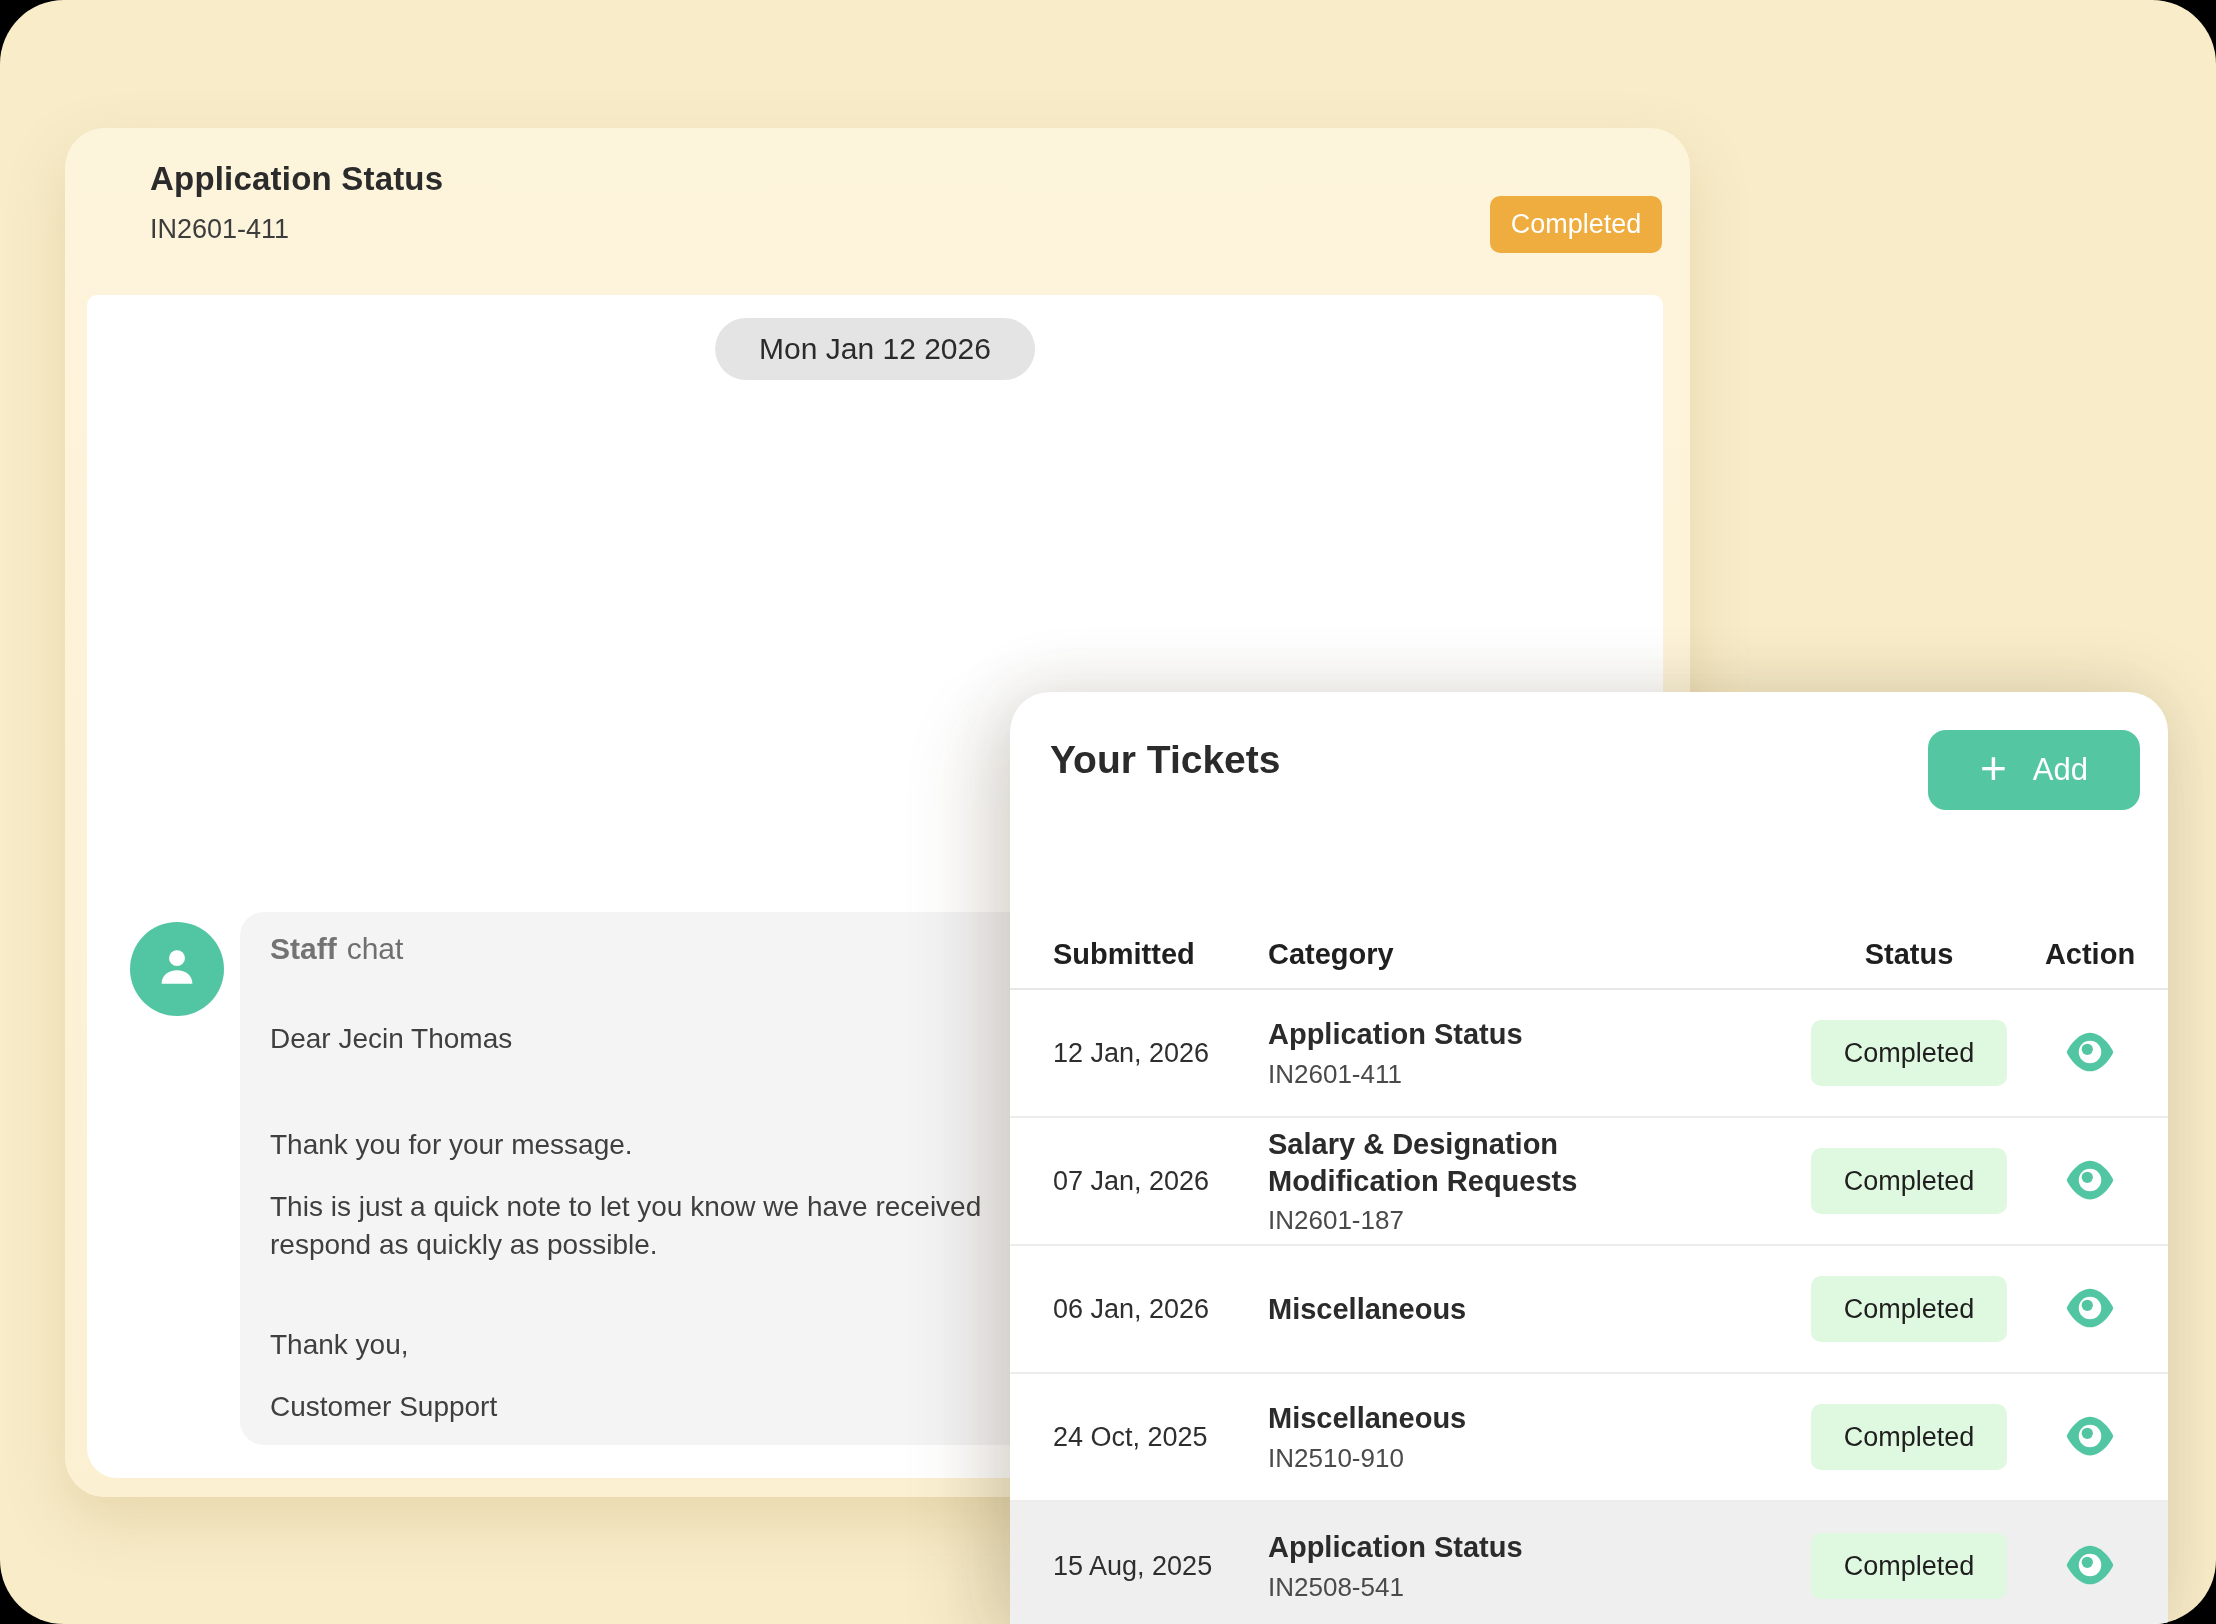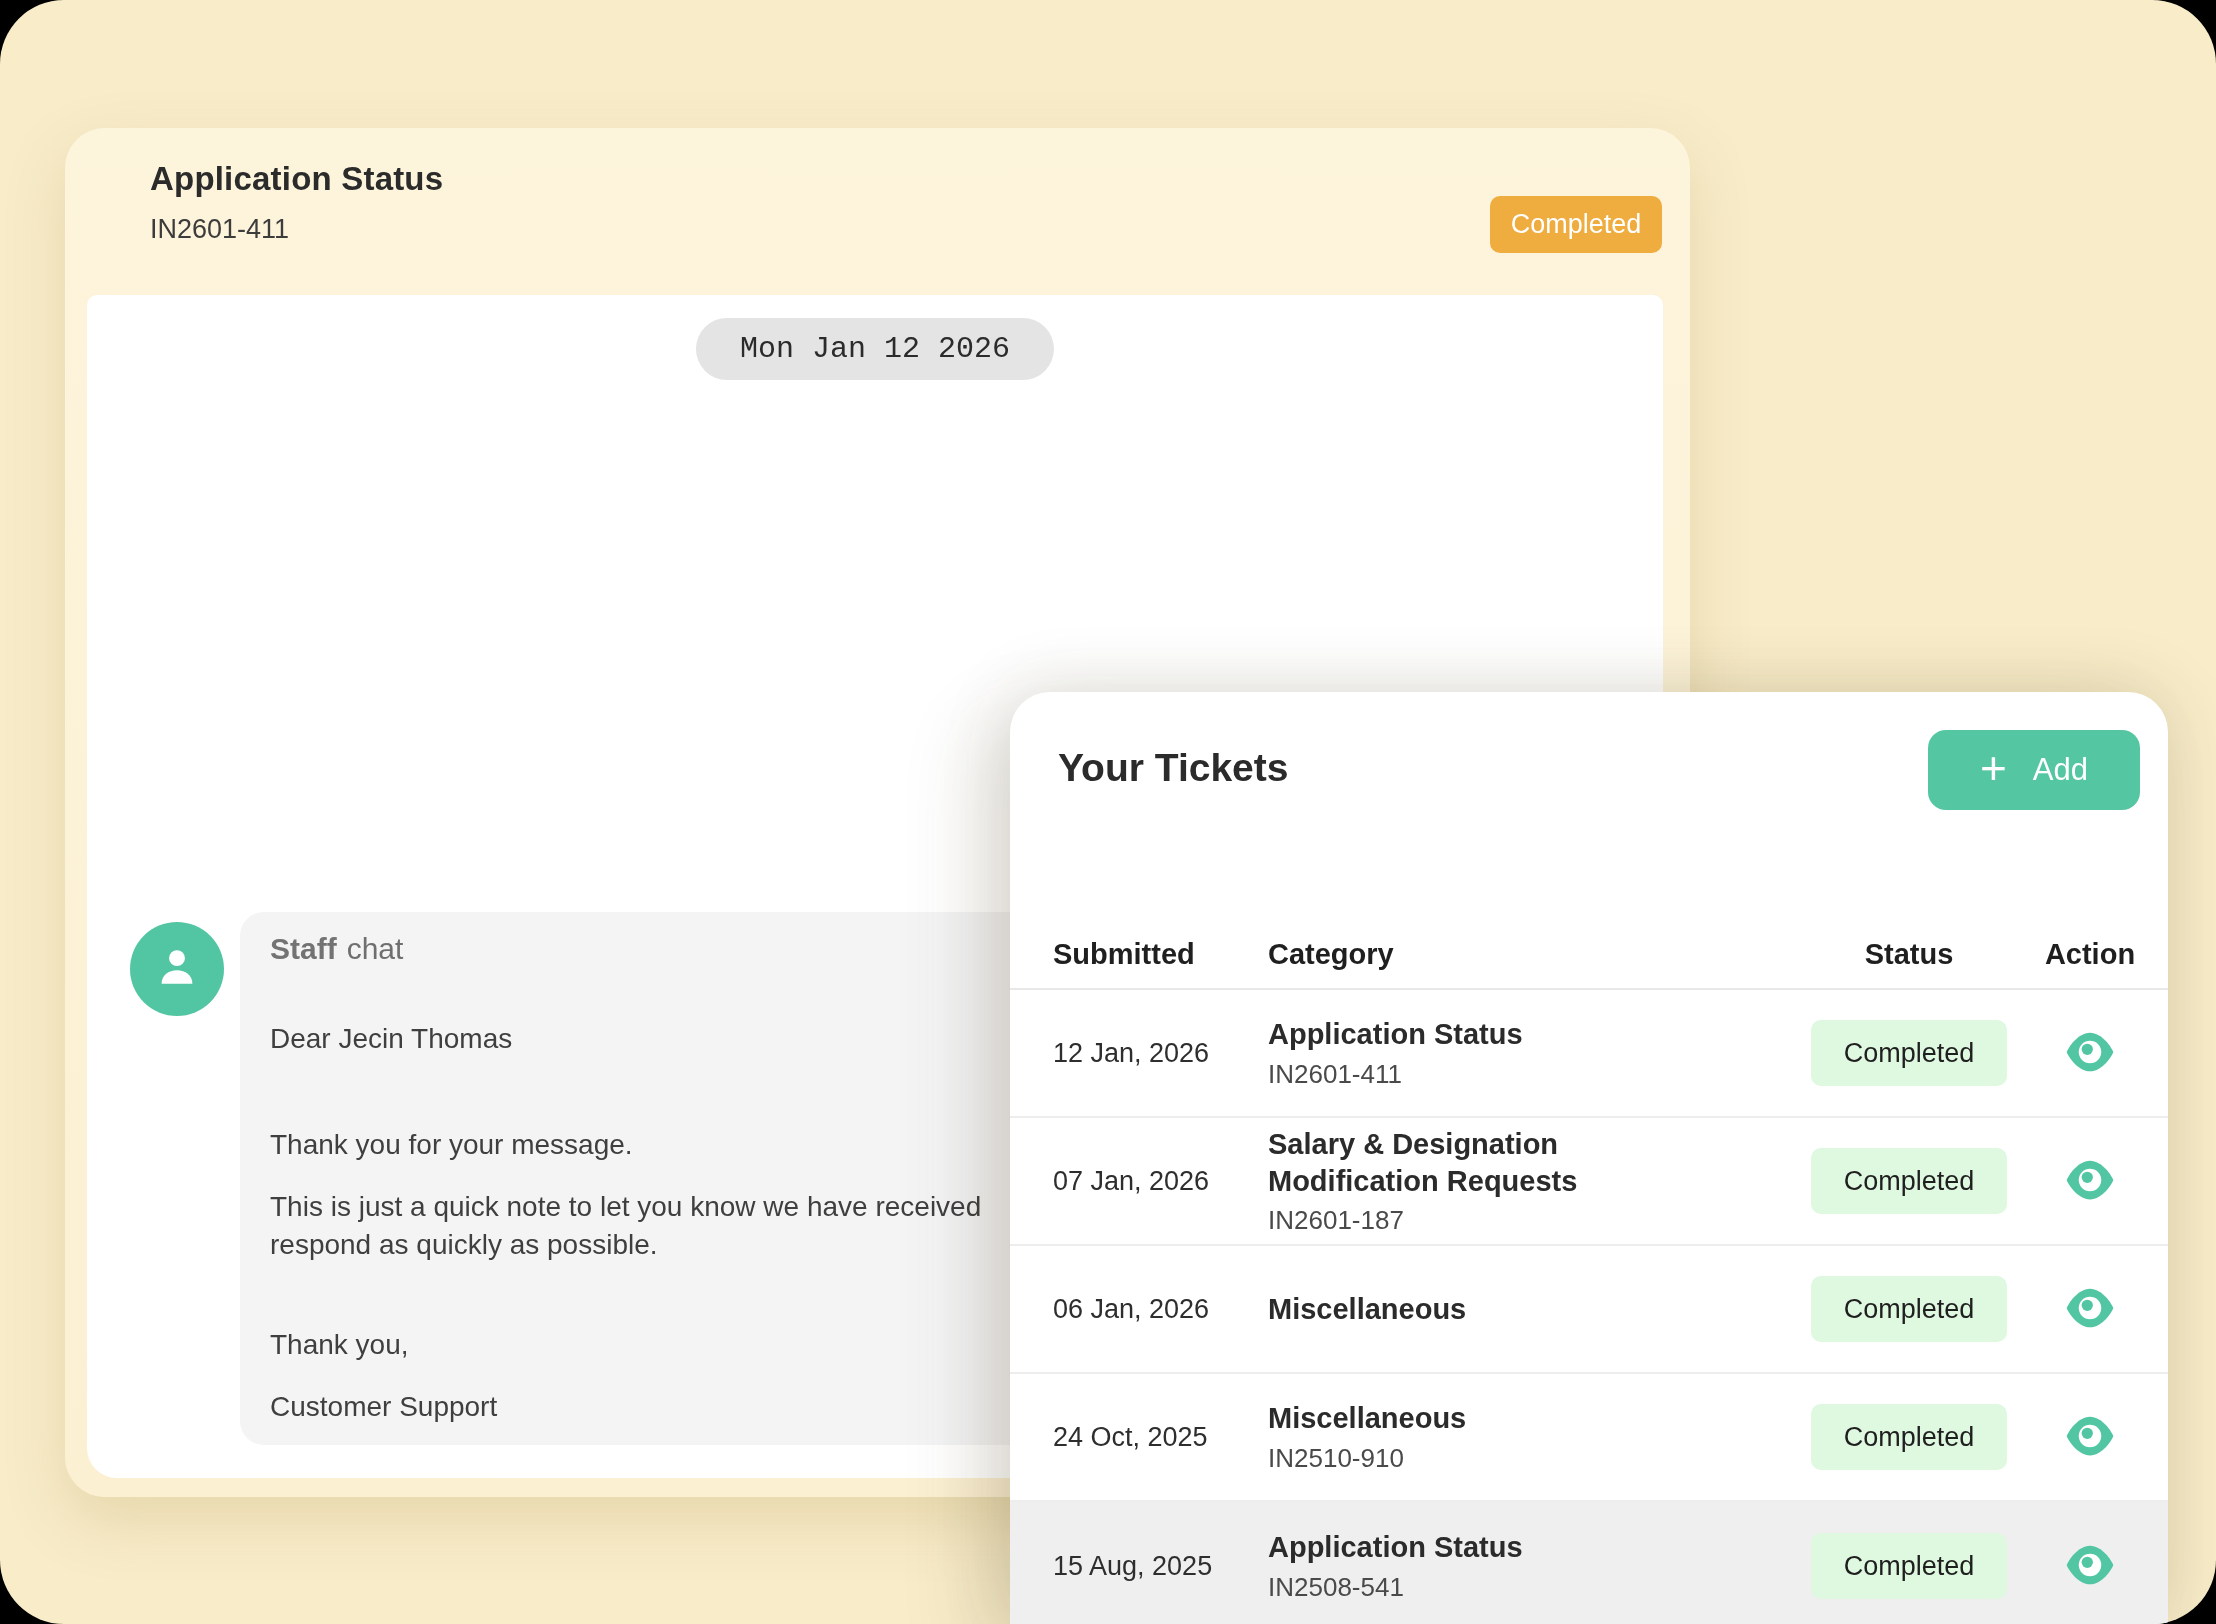--- a/index.html
+++ b/index.html
@@ -13,41 +13,41 @@
     border-radius:40px;box-shadow:0 24px 60px rgba(170,140,70,.22);}
   .app-header{position:absolute;left:0;top:0;width:100%;height:167px;}
   .app-title{position:absolute;left:85px;top:32px;margin:0;font-size:33px;font-weight:700;color:#2b2b2b;letter-spacing:.2px;}
   .app-ticket-id{position:absolute;left:85px;top:86px;font-size:27px;font-weight:400;color:#3c3c3c;}
   .badge-orange{position:absolute;right:28px;top:68px;width:172px;height:57px;border-radius:10px;
     background:#efac3f;color:#fff;font-size:27px;display:flex;align-items:center;justify-content:center;}
 
   .chat-panel{position:absolute;left:22px;top:167px;width:1576px;height:1183px;background:#fff;
     border-radius:10px 10px 30px 30px;}
   .date-pill{position:absolute;left:50%;top:23px;transform:translateX(-50%);height:62px;line-height:62px;
-    padding:0 44px;background:#e4e4e4;border-radius:32px;font-size:30px;color:#2b2b2b;white-space:nowrap;font-family:Liberation Mono, monospace;}
+    padding:0 44px;background:#e4e4e4;border-radius:32px;font-size:30px;color:#2b2b2b;white-space:nowrap;}
 
   .avatar{position:absolute;left:43px;top:627px;width:94px;height:94px;border-radius:50%;
     background:#52c6a2;display:flex;align-items:center;justify-content:center;}
   .avatar svg{width:56px;height:56px;}
   .bubble{position:absolute;left:153px;top:617px;width:1260px;height:533px;background:#f4f4f5;
     border-radius:24px;padding:14px 30px;box-sizing:border-box;overflow:hidden;}
   .bubble-head{margin-top:6px;font-size:30px;}
   .staff-name{font-weight:700;color:#737373;}
   .staff-suffix{color:#6f6f6f;margin-left:10px;}
   .bubble p{margin:0;font-size:28px;color:#3f3f3f;line-height:1.36;}
   .p-greeting{margin-top:54px !important;}
   .p-line1{margin-top:68px !important;}
   .p-line2{margin-top:24px !important;}
   .p-closing{margin-top:62px !important;}
   .p-signature{margin-top:24px !important;}
 
   
   .tickets-card{position:absolute;left:1010px;top:692px;width:1158px;height:932px;background:#fff;
     border-radius:40px 40px 0 0;box-shadow:0 0 70px rgba(70,55,25,.16),-34px 26px 80px rgba(70,55,25,.12);}
-  .tickets-title{position:absolute;left:40px;top:46px;margin:8px;font-size:39px;font-weight:700;color:#2b2b2b;}
+  .tickets-title{position:absolute;left:40px;top:46px;margin:0;font-size:39px;font-weight:700;color:#2b2b2b;}
   .add-btn{position:absolute;right:28px;top:38px;width:212px;height:80px;border:none;border-radius:18px;
     background:#54c6a2;color:#fff;font-family:inherit;font-size:31px;cursor:pointer;
     display:flex;align-items:center;justify-content:center;gap:26px;}
   .add-plus{font-size:46px;font-weight:300;line-height:1;margin-top:-4px;}
 
   .table{position:absolute;left:0;top:228px;width:100%;}
   .trow,.thead{display:grid;grid-template-columns:215px 1fr 258px 104px;
     padding:0 26px 0 43px;align-items:center;box-sizing:border-box;}
   .thead{height:70px;border-bottom:2px solid #e8e8e8;font-size:29px;font-weight:700;color:#1f1f1f;}
   .th-status{text-align:center;}

